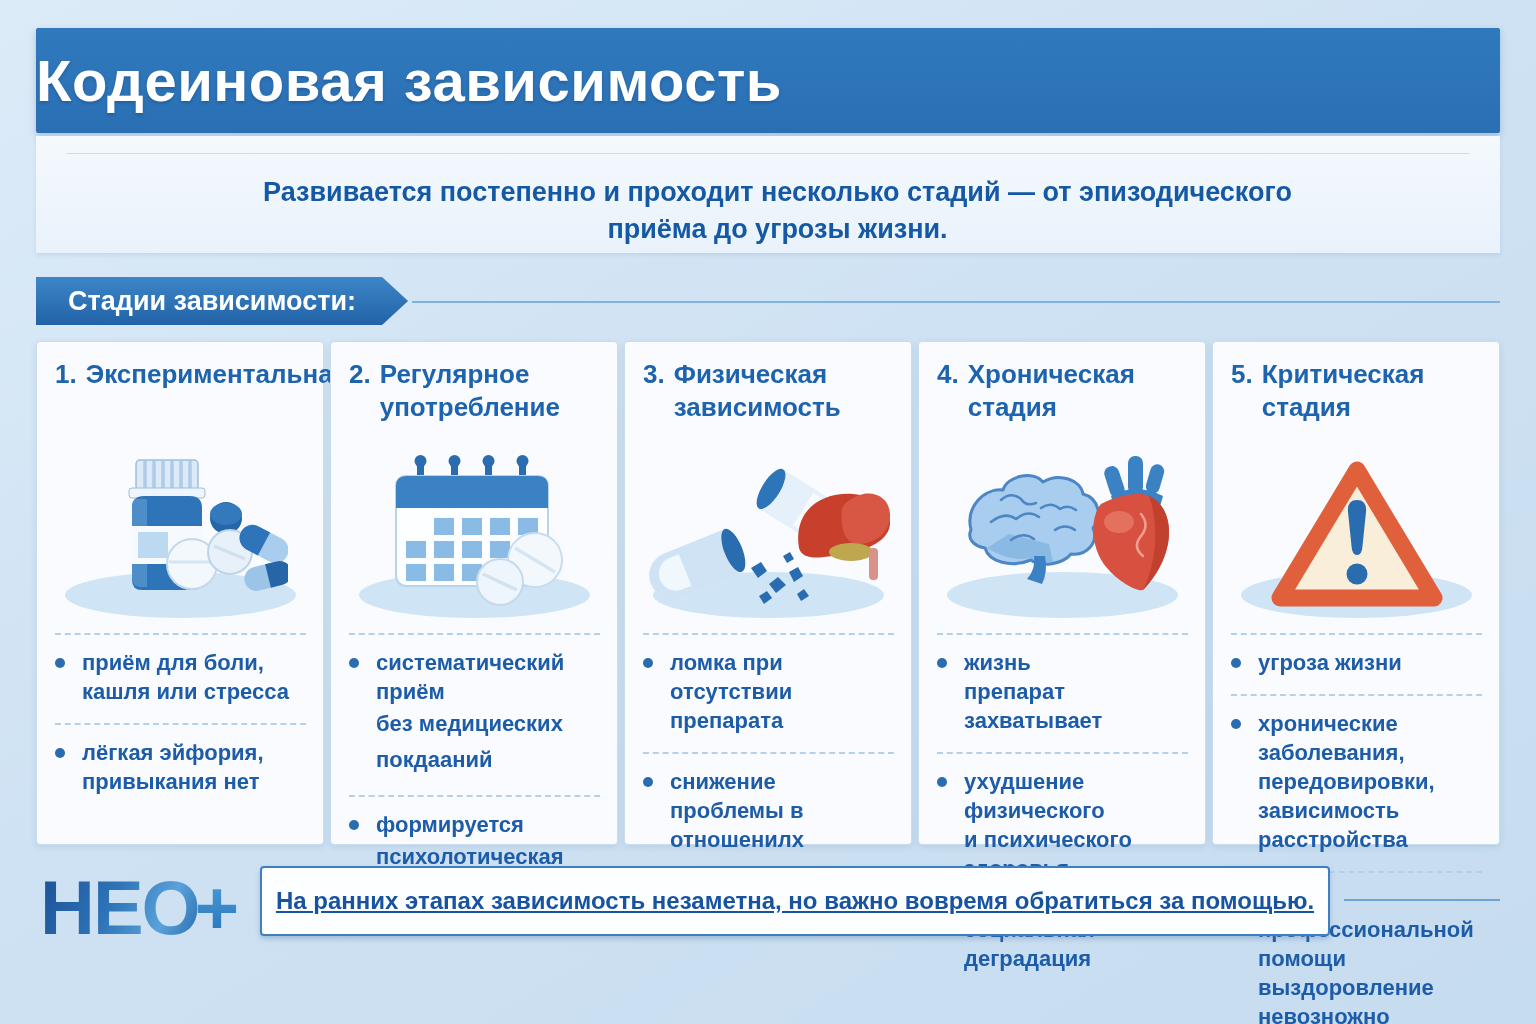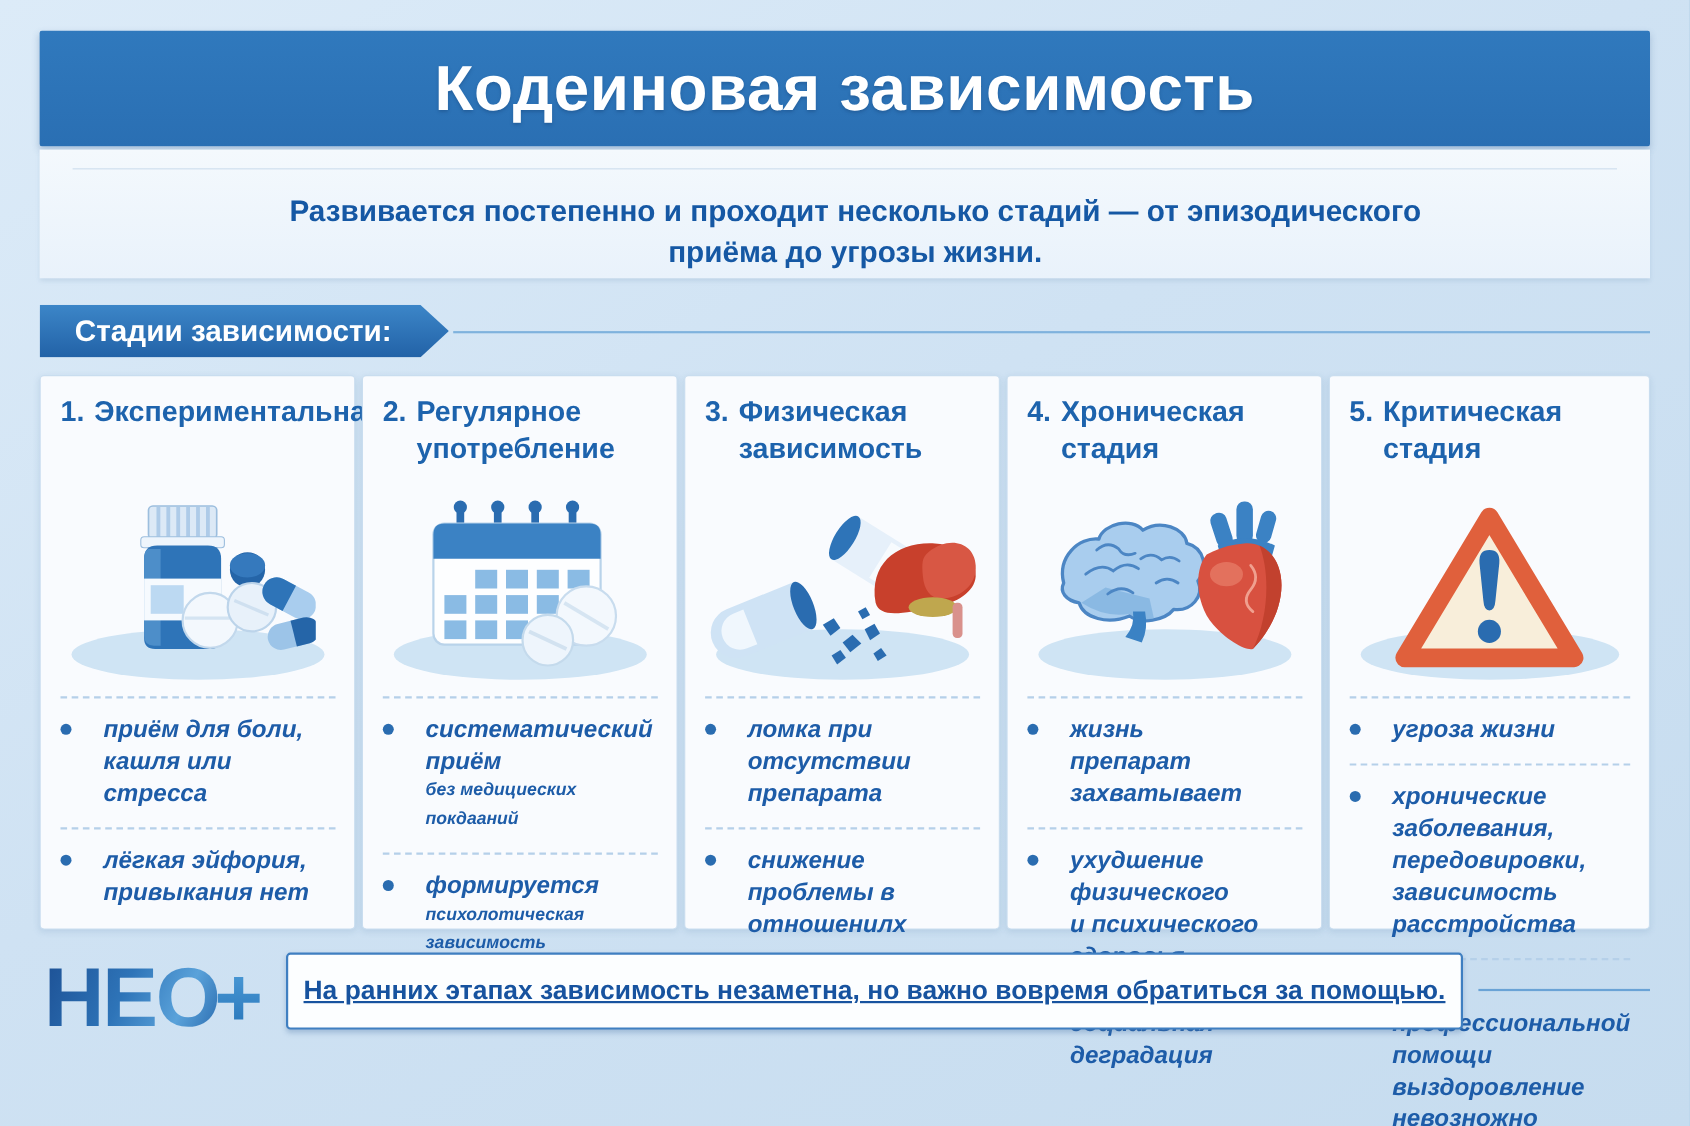--- a/index.html
+++ b/index.html
@@ -6,21 +6,21 @@
   html,body { background:#b9d4ea; }
   .page {
     position:relative; width:1536px; height:1024px; overflow:hidden;
     background:linear-gradient(150deg,#dcebf8 0%,#cfe2f3 45%,#c6dcef 100%);
     font-family:"Liberation Sans", sans-serif;
   }
   
   .header {
     position:absolute; left:36px; top:28px; width:1464px; height:105px;
     background:linear-gradient(180deg,#3079bd 0%,#2a6fb3 100%);
-    display:flex; align-items:center; justify-content:center;
+    display:flex; align-items:center; 
     box-shadow:0 3px 7px rgba(60,100,150,.30); border-radius:2px;
   }
   .header h1 {
     color:#fff; font-size:58px; font-weight:bold; letter-spacing:.5px;
     text-shadow:0 2px 3px rgba(20,60,110,.35);
   }
   
   .subband {
     position:absolute; left:36px; top:136px; width:1464px; height:117px;
     background:linear-gradient(180deg,#f4f9fd 0%,#e9f2fb 100%);
@@ -52,24 +52,24 @@
     box-shadow:0 2px 6px rgba(100,140,180,.20);
     padding:16px 17px 10px 18px; display:flex; flex-direction:column;
   }
   .card-title { display:flex; gap:9px; min-height:72px; color:#1d63ad; font-size:26px; font-weight:bold; line-height:33px; }
   .card-title .t { max-width:212px; }
   .icon-area { position:relative; height:190px; margin-top:2px; flex:none; }
   .icon-shadow { position:absolute; bottom:4px; left:4%; width:92%; height:46px; background:#cfe4f4; border-radius:50%; }
   .icon-area svg { position:absolute; left:50%; transform:translateX(-50%); bottom:12px; }
   .bullets { display:flex; flex-direction:column; margin-top:6px; }
   .divider { border-top:2px dashed #b5d0e9; margin:5px 0 6px; }
-  .bullet { display:flex; gap:29px; padding:7px 0 12px;font-style:italic; }
+  .bullet { display:flex; gap:17px; padding:7px 0 12px; }
   .dot { flex:none; width:10px; height:10px; border-radius:50%; background:#2a6cb0; margin-top:10px; }
   .btext { color:#1d5ca8; font-size:22px; font-weight:600; line-height:29px; }
-  .btext .small { font-size:16px; line-height:26px; }
+  .btext .small { font-size:22px; line-height:36px; }
   
   .logo { position:absolute; left:40px; top:870px; font-size:76px; font-weight:800; line-height:1; letter-spacing:-2px; }
   .logo .word {
     background:linear-gradient(115deg,#1c4f93 0%,#2e74b8 45%,#5aa2da 75%,#2465aa 100%);
     -webkit-background-clip:text; background-clip:text; color:transparent;
   }
   .logo .plus {
     background:linear-gradient(180deg,#55a4de 0%,#1f6db3 100%);
     -webkit-background-clip:text; background-clip:text; color:transparent;
     margin-left:-4px;

